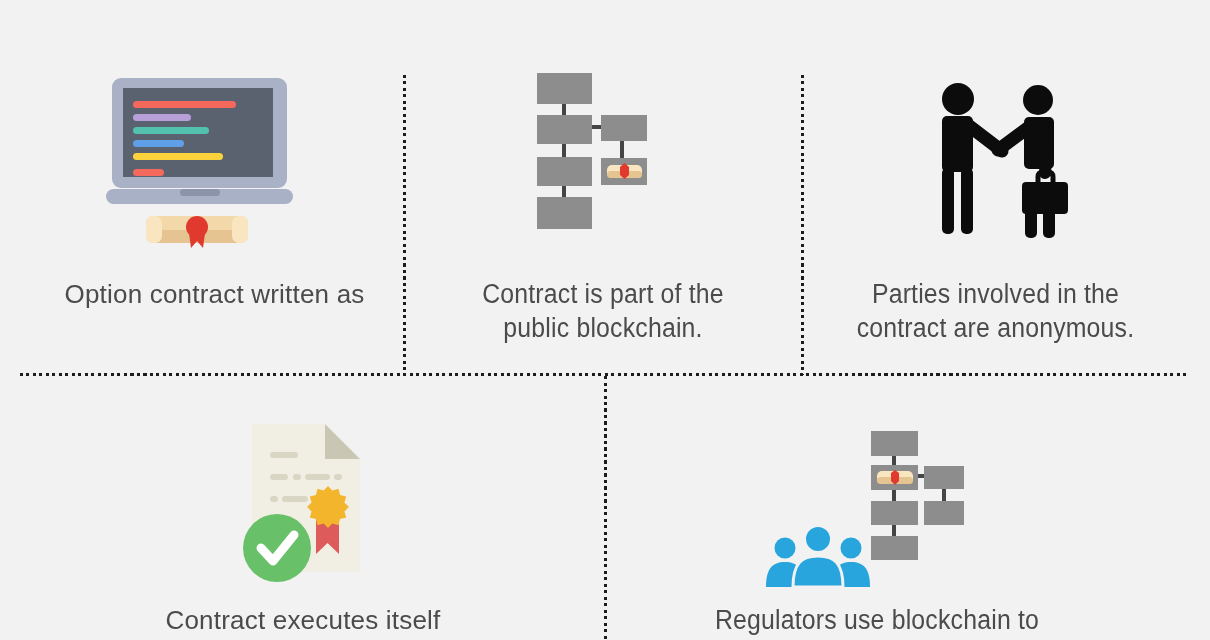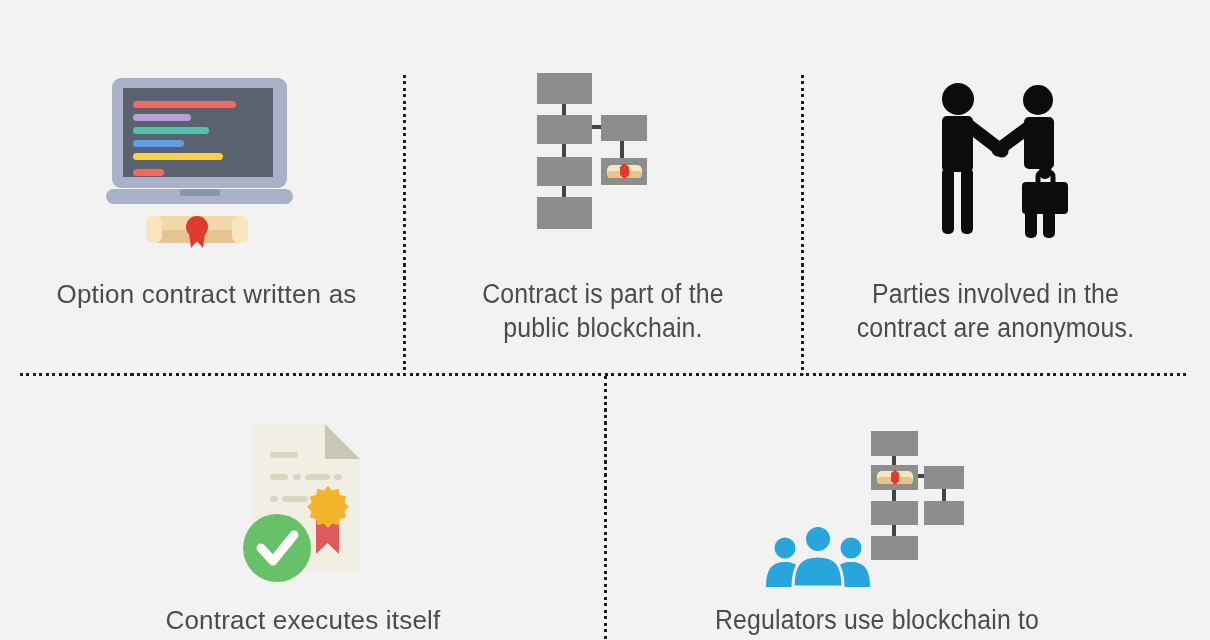--- a/index.html
+++ b/index.html
@@ -26,21 +26,21 @@
 
   .caption{
     position:absolute;
     text-align:center;
     font-size:26px;
     line-height:34px;
     color:var(--c-caption);
     letter-spacing:0.2px;
   }
   .caption.condensed{font-size:27px;transform:scaleX(0.92);}
-  #cap-1{left:4px;top:277px;width:405px;}
+  #cap-1{left:12px;top:277px;width:405px;}
   #cap-2{left:405px;top:277px;width:396px;}
   #cap-3{left:801px;top:277px;width:389px;}
   #cap-4{left:0;top:603px;width:606px;}
   #cap-5{left:604px;top:603px;width:546px;}
 
   .icon{position:absolute;}
   #icon-laptop{left:100px;top:70px;}
   #icon-chain-top{left:528px;top:63px;}
   #icon-handshake{left:928px;top:78px;}
   #icon-document{left:235px;top:412px;}

